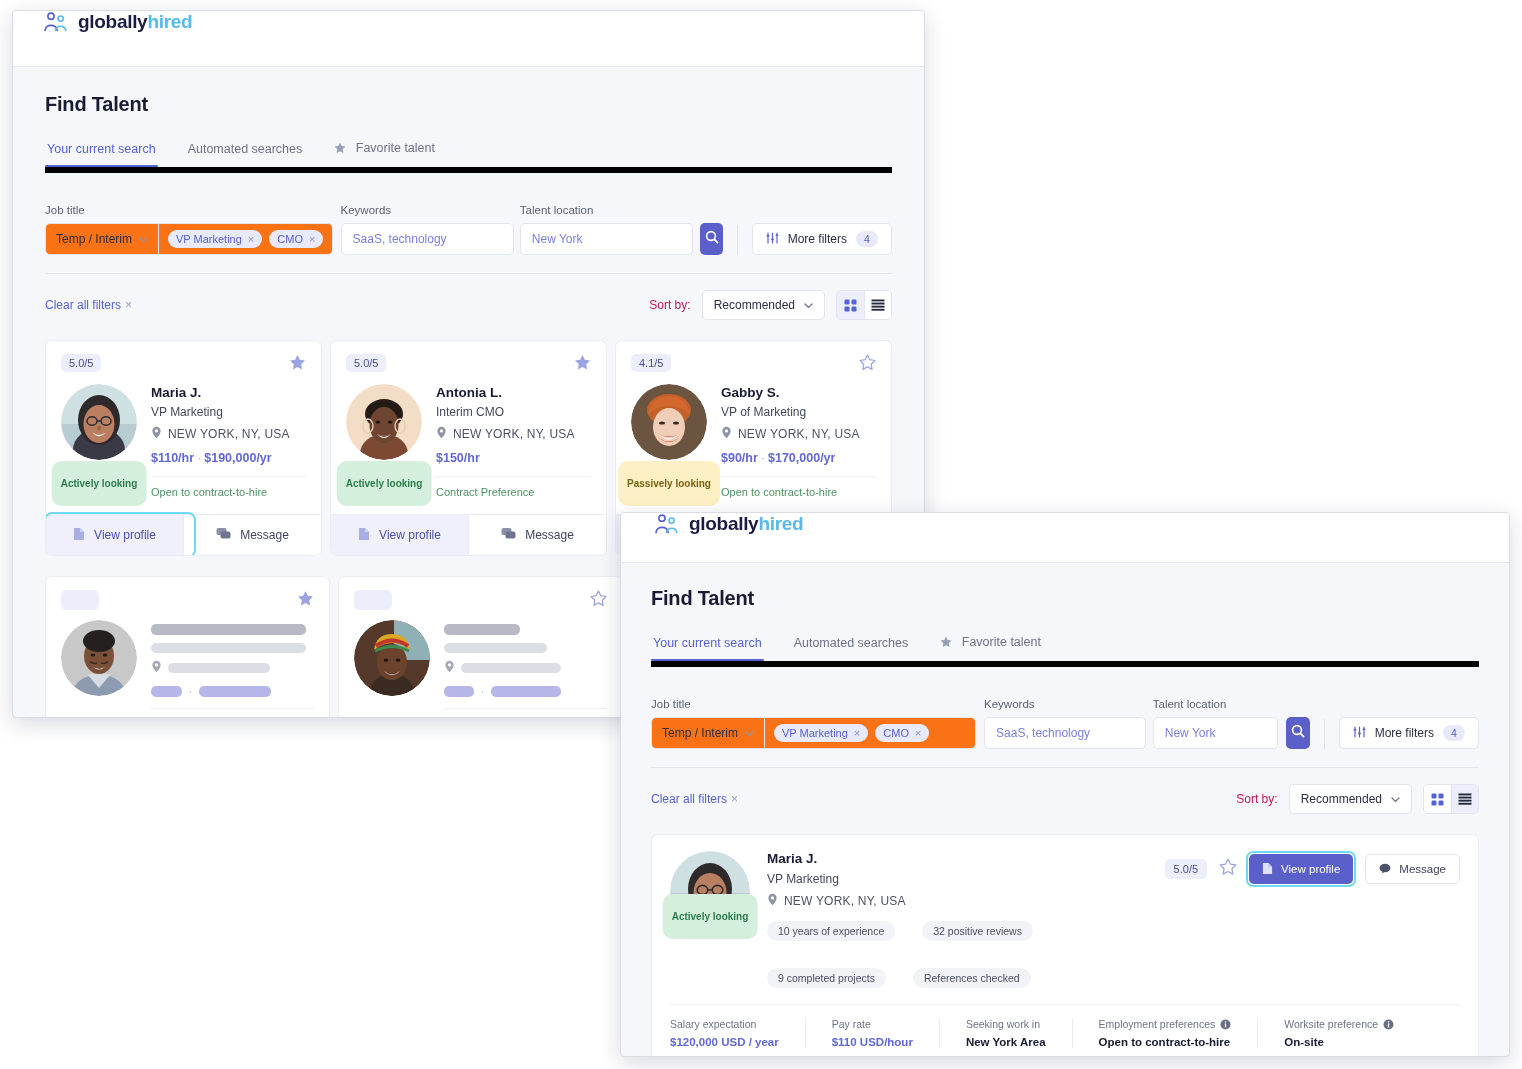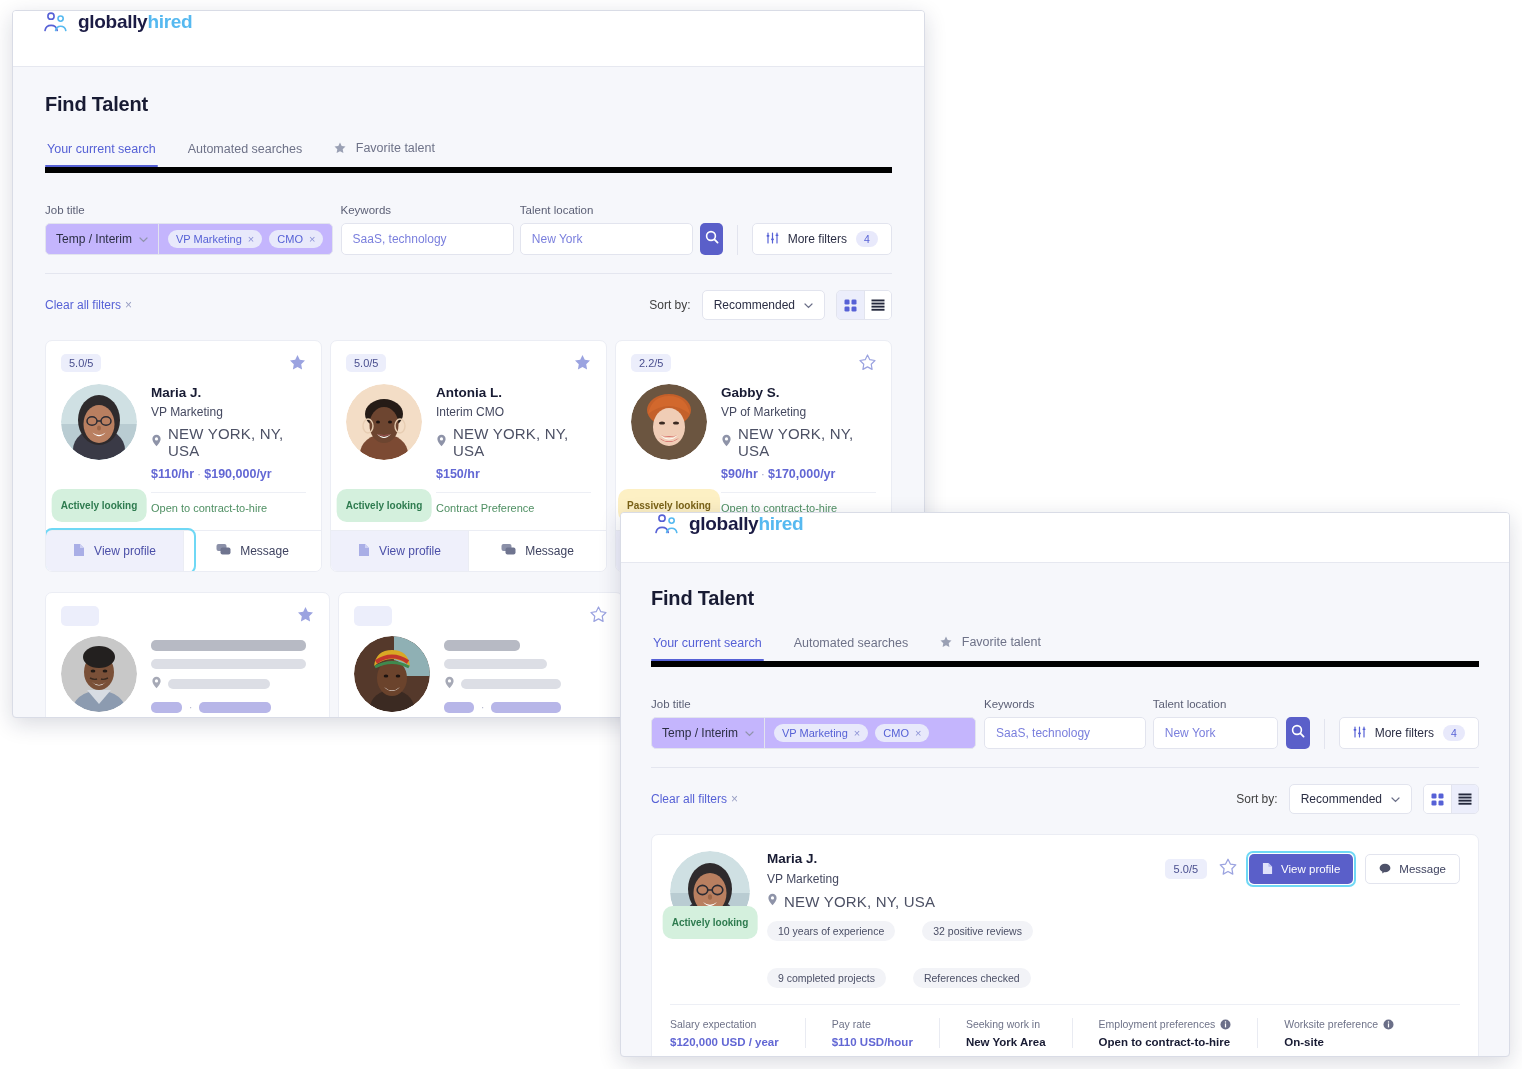--- a/index.html
+++ b/index.html
@@ -57,21 +57,21 @@
   }
   .tab .star-ico { margin-right: 6px; vertical-align: -2px; }
 
   
   .filters { display: flex; align-items: flex-end; gap: 0; margin-top: 18px; }
   .fgroup { display: flex; flex-direction: column; margin-top: 13px; }
   .flabel { font-size: 11.5px; color: #5b5f75; margin-bottom: 7px; }
 
   .jobtitle-box {
     display: flex; align-items: center; height: 32px;
-    background: #c4b5fd; border: 1px solid #e2e4ee; border-radius: 5px;
+    background: #f97316; border: 1px solid #e2e4ee; border-radius: 5px;
     width: 288px; overflow: hidden;
   }
   .jt-select {
     display: flex; align-items: center; gap: 7px;
     height: 100%; padding: 0 10px; font-size: 12px; color: #2b2e44;
     border-right: 1px solid #e2e4ee; white-space: nowrap; cursor: pointer;
   }
   .jt-chips { display: flex; align-items: center; gap: 7px; padding: 0 9px; }
   .chip {
     display: inline-flex; align-items: center; gap: 6px;
@@ -104,21 +104,21 @@
   }
 
   
   .subbar {
     display: flex; align-items: center; justify-content: space-between;
     margin-top: 18px; padding-top: 16px; border-top: 1px solid #e4e6ef;
   }
   .clear-filters { font-size: 12px; color: #5661d6; cursor: pointer; }
   .clear-filters .x { color: #9aa0c4; margin-left: 4px; }
   .sortwrap { display: flex; align-items: center; gap: 11px; }
-  .sort-label { font-size: 12px; color: #404040; }
+  .sort-label { font-size: 12px; color: #be185d; }
   .sort-select {
     height: 30px; background: #fff; border: 1px solid #e2e4ee; border-radius: 5px;
     display: flex; align-items: center; gap: 9px; padding: 0 11px;
     font-size: 12px; color: #2b2e44; cursor: pointer;
   }
   .viewtoggle { display: flex; border: 1px solid #e2e4ee; border-radius: 5px; overflow: hidden; height: 30px; }
   .vt {
     width: 27px; display: flex; align-items: center; justify-content: center;
     background: #fff; cursor: pointer;
   }
@@ -143,31 +143,31 @@
   .card-main { display: flex; gap: 14px; margin-top: 9px; }
   .avatar-col { position: relative; width: 76px; flex: 0 0 76px; }
   .avatar {
     width: 76px; height: 76px; border-radius: 50%; overflow: hidden;
     position: relative;
   }
   .avatar svg { display: block; }
   .status-badge {
     position: absolute; left: 50%; transform: translateX(-50%);
     bottom: -8px; white-space: nowrap;
-    font-size: 10px; font-weight: 600; border-radius: 10px; padding: 11px 9px;
+    font-size: 10px; font-weight: 600; border-radius: 10px; padding: 17px 9px;
   }
   .status-badge.active { background: #d4f0dd; color: #2e7b4f; }
   .status-badge.passive { background: #fdf0c4; color: #7a6216; }
   .status-badge.blank { width: 80px; height: 16px; padding: 0; }
 
   .info { flex: 1; min-width: 0; padding-top: 1px; }
   .name { font-size: 13.5px; font-weight: 700; color: #181b33; }
   .role { font-size: 12px; color: #44485f; margin-top: 5px; }
   .loc { display: flex; align-items: center; gap: 6px; margin-top: 6px; }
-  .loc-text { font-size: 15px; color: #4d5165; letter-spacing: .2px; }
+  .loc-text { font-size: 12px; color: #4d5165; letter-spacing: .2px; }
   .rates { font-size: 12.5px; font-weight: 700; color: #6267d4; margin-top: 8px; }
   .rates .dot { color: #a6aacf; font-weight: 400; margin: 0 3px; }
   .hr { height: 1px; background: #edeff5; margin: 11px 0 9px 0; }
   .pref { font-size: 11px; color: #4e8f62; }
 
   .card-actions { display: flex; border-top: 1px solid #ebedf4; margin-top: 2px; }
   .act {
     flex: 1; height: 40px; display: flex; align-items: center;
     justify-content: center; gap: 9px;
     font-size: 12px; color: #3f4360; cursor: pointer; background: #fff;
@@ -525,21 +525,21 @@
                   </svg>
               </span>
               <span>Message</span>
             </div>
           </div>
         </div>
 
         <div class="card">
           <div class="card-body">
             <div class="card-top">
-              <span class="rating-pill">2.2/5</span>
+              <span class="rating-pill">4.1/5</span>
               <span>
                 <svg width="17" height="17" viewBox="0 0 17 17">
                     <path d="M8.5 1l2.3 4.7 5.2.8-3.8 3.7.9 5.2-4.6-2.5L3.9 15.4l.9-5.2L1 6.5l5.2-.8z" fill="none" stroke="#9ba3e0" stroke-width="1.2" stroke-linejoin="round"></path>
                   </svg>
               </span>
             </div>
             <div class="card-main">
               <div class="avatar-col">
                 <div class="avatar">
                   <svg width="76" height="76" viewBox="0 0 76 76">

